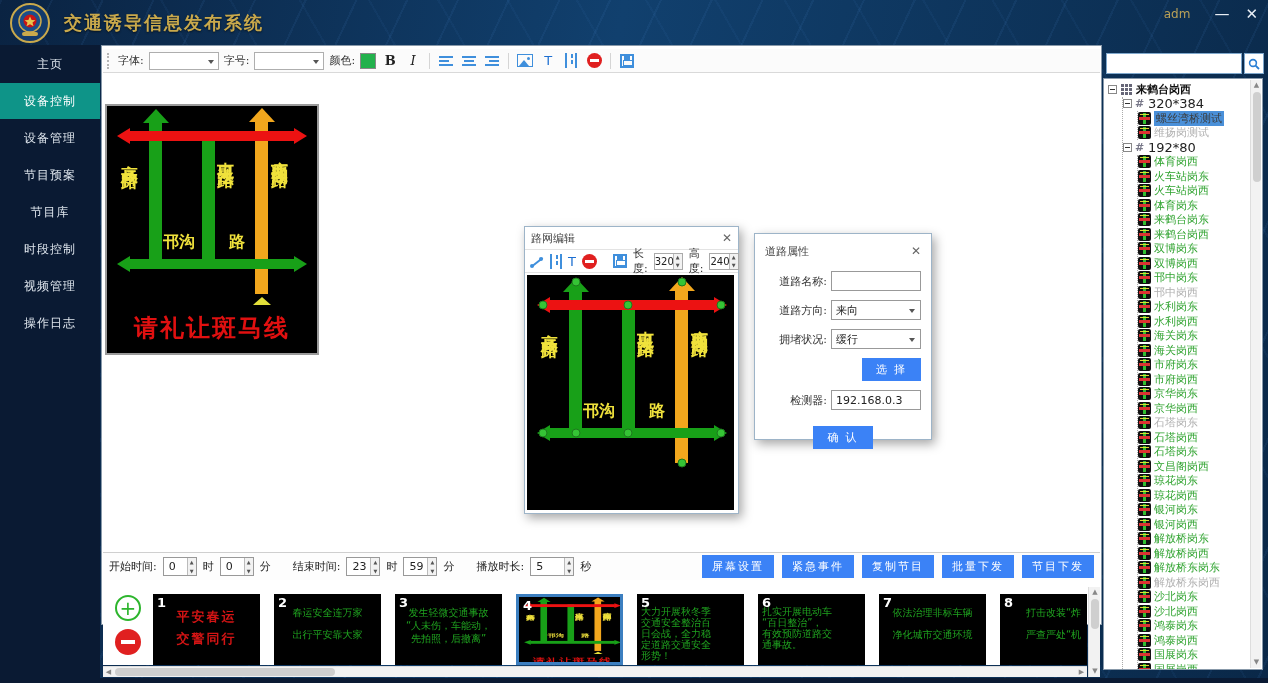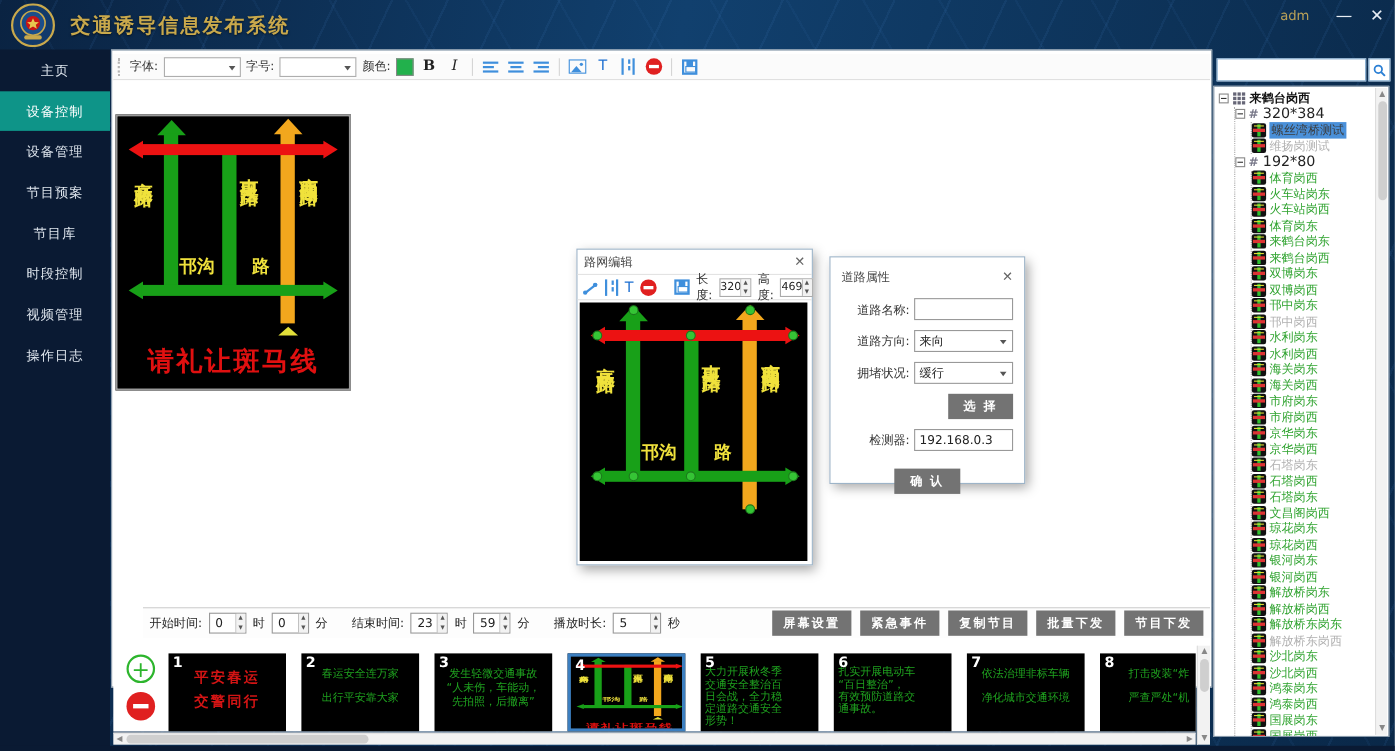--- a/index.html
+++ b/index.html
@@ -84,25 +84,25 @@
   .spin-arrows { position:absolute; right:0; top:0; bottom:0; width:9px; border-left:1px solid #bbb; display:flex; flex-direction:column; }
   .spin-arrows i { flex:1; display:flex; align-items:center; justify-content:center; font-size:5px; color:#555; font-style:normal; background:#f2f2f2; }
   .dlg-canvas { position:relative; margin:2px; width:207px; height:235px; background:#000; overflow:hidden; }
   
   .dlg-props { left:651px; top:160px; width:178px; height:207px; padding:6px 10px; }
   .prop-row { display:flex; align-items:center; margin-top:9px; }
   .prop-label { width:62px; font-size:11px; color:#333; text-align:right; margin-right:4px; }
   .prop-input { flex:1; height:20px; border:1px solid #999; background:#fff; font-size:11px; padding:0 4px; display:flex; align-items:center; color:#222; }
   .prop-select { position:relative; }
   .prop-select::after { content:""; position:absolute; right:5px; top:8px; border-left:3px solid transparent; border-right:3px solid transparent; border-top:4px solid #555; }
-  .btn-blue { background:#737373; color:#fff; font-size:11px; border:none; padding:4px 14px; cursor:pointer; letter-spacing:2px;font-weight:bold; }
+  .btn-blue { background:#3b82f6; color:#fff; font-size:11px; border:none; padding:4px 14px; cursor:pointer; letter-spacing:2px; }
   .row-right { justify-content:flex-end; }
   .row-center { justify-content:center; margin-top:16px; }
   
-  .ctrl-row { position:absolute; left:1px; right:1px; top:506px; height:28px; border-top:1px solid #cfcfcf; display:flex; align-items:center; padding:13px 6px; gap:6px; background:#fdfdfd;margin-left:27px; }
+  .ctrl-row { position:absolute; left:1px; right:1px; top:506px; height:28px; border-top:1px solid #cfcfcf; display:flex; align-items:center; padding:13px 6px; gap:6px; background:#fdfdfd; }
   .ctl-label { font-size:11px; color:#222; }
   .numbox { width:34px; height:19px; background:#fff; border:1px solid #999; font-size:11px; display:flex; align-items:center; padding-left:5px; position:relative; padding-right:10px; }
   .actions { margin-left:auto; display:flex; gap:8px; }
   .actions .btn-blue { padding:4px 10px; }
   
   .playlist { position:absolute; left:1px; right:14px; top:541px; height:78px; background:#fff; display:flex; align-items:flex-start; }
   .pl-btns { width:50px; display:flex; flex-direction:column; align-items:center; gap:8px; padding-top:8px; }
   .add-btn { width:26px; height:26px; border-radius:50%; border:2px solid #2db52d; color:#2db52d; font-size:20px; line-height:22px; text-align:center; background:#fff; cursor:pointer; }
   .del-btn { width:26px; height:26px; border-radius:50%; background:#e02020; position:relative; cursor:pointer; }
   .del-btn::before { content:""; position:absolute; left:6px; top:11px; width:14px; height:4px; background:#fff; }
@@ -290,21 +290,21 @@
         <span class="tb-label">长度:</span>
         <span class="mini-num">
             <span>320</span>
             <span class="spin-arrows">
               <i>▲</i>
               <i>▼</i>
             </span>
           </span>
         <span class="tb-label">高度:</span>
         <span class="mini-num">
-            <span>469</span>
+            <span>240</span>
             <span class="spin-arrows">
               <i>▲</i>
               <i>▼</i>
             </span>
           </span>
       </div>
       <div class="dlg-canvas">
         <div class="av a-left">
             <i class="head"></i>
             <i class="shaft"></i>

